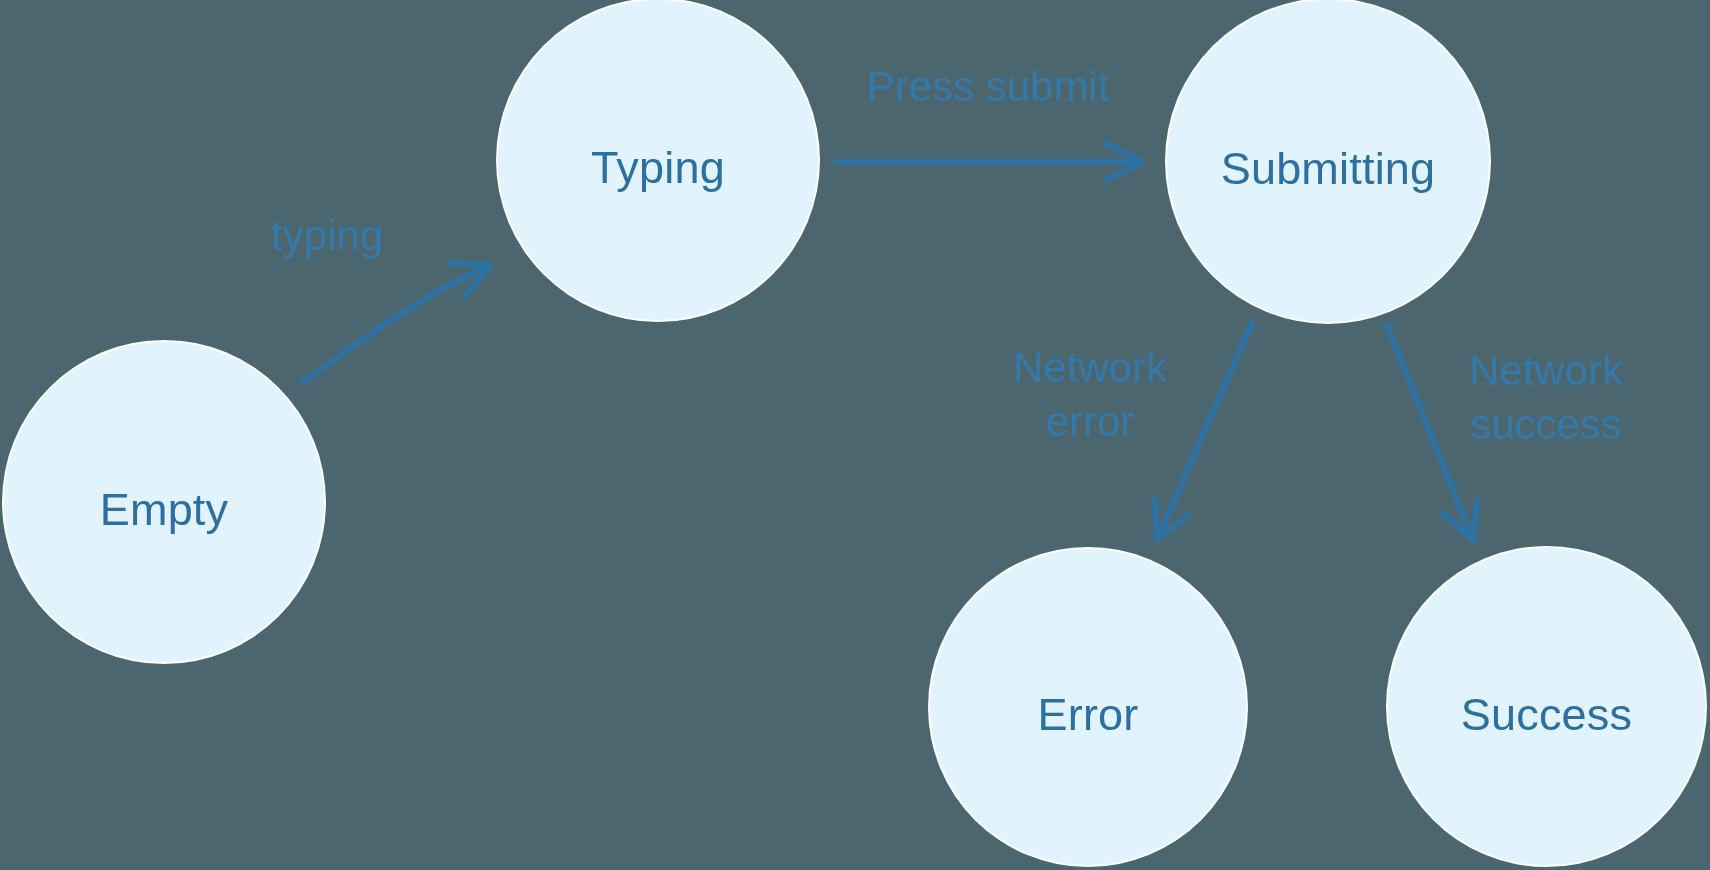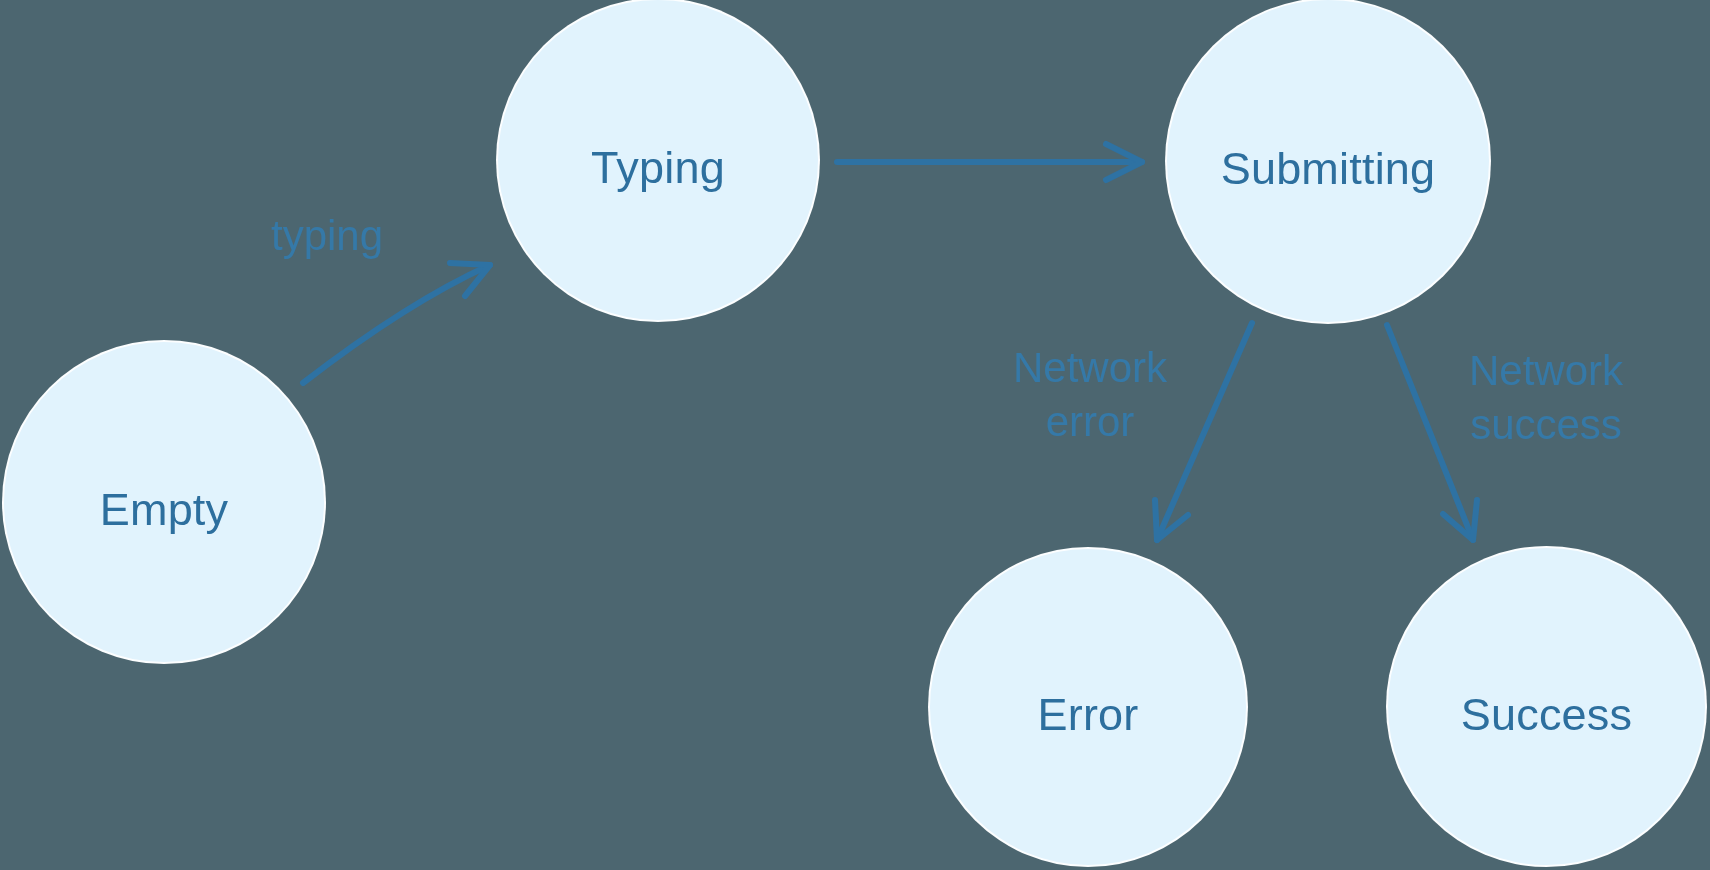--- a/index.html
+++ b/index.html
@@ -106,20 +106,23 @@
   </div>
 
   <div class="node node-success">
     <span class="node-label">Success</span>
   </div>
 
   <div class="edge-label lbl-start-typing">
     <span>typing</span>
   </div>
 
+  <div class="edge-label lbl-press-submit">
+    <span>Press submit</span>
+  </div>
 
   <div class="edge-label lbl-network-error">
     <span>Network</span>
     <span>error</span>
   </div>
 
   <div class="edge-label lbl-network-success">
     <span>Network</span>
     <span>success</span>
   </div>

